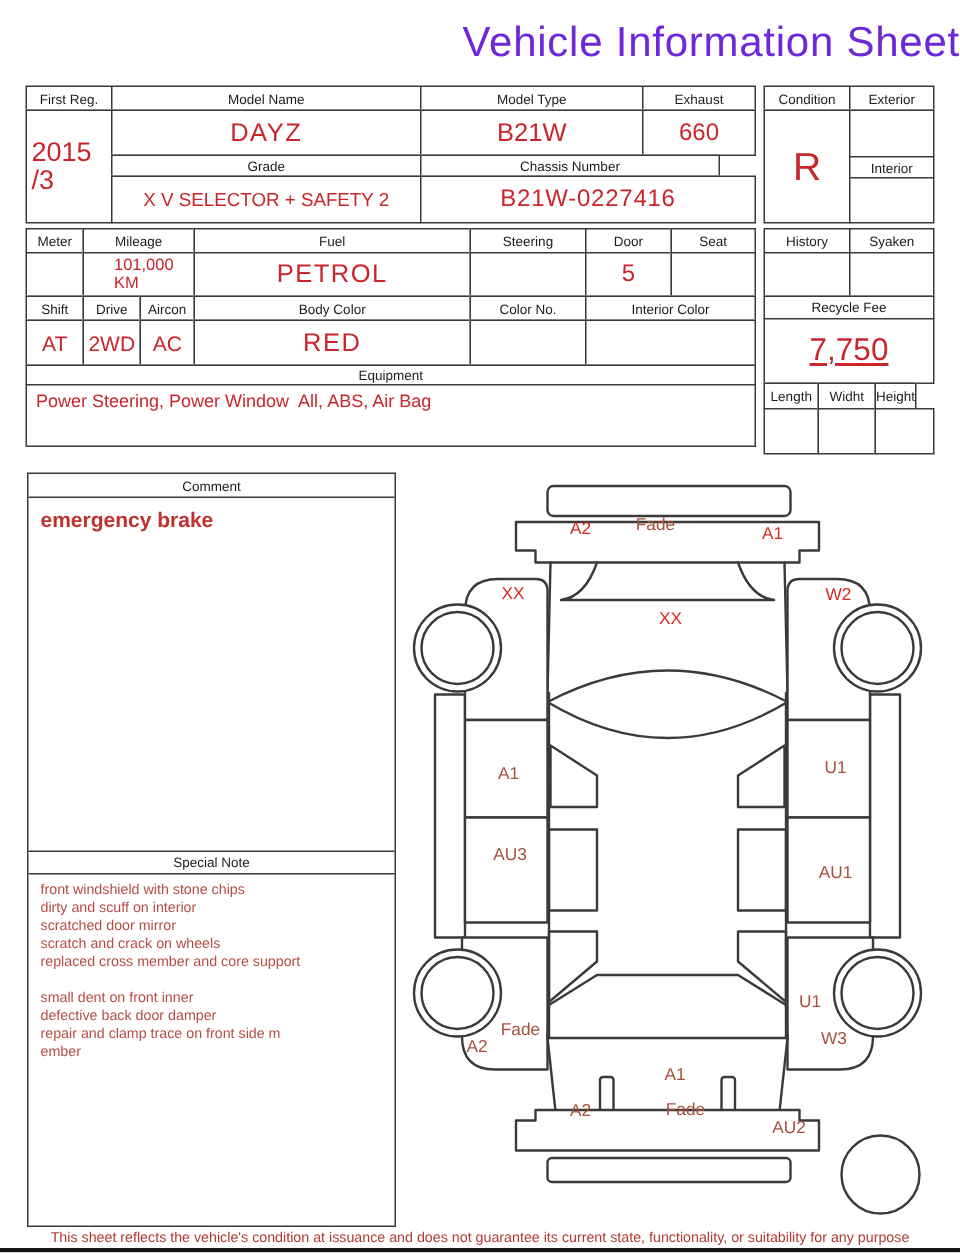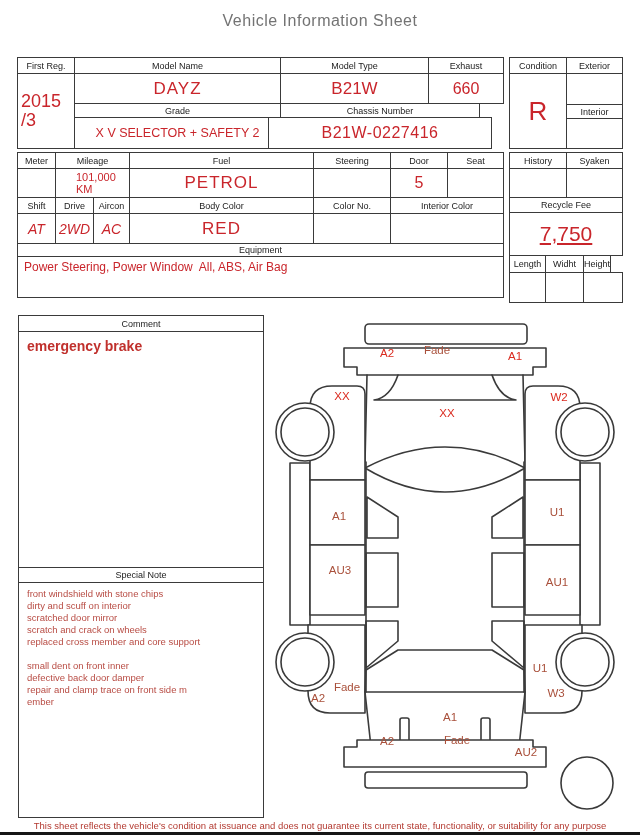--- a/index.html
+++ b/index.html
@@ -1,23 +1,23 @@
 <!DOCTYPE html>
 <html><head>
 <meta charset="utf-8">
 <style>
   html,body{margin:0;padding:0;background:#e8e8e8;}
   .page{position:relative;width:640px;height:835px;background:#ffffff;overflow:hidden;
         font-family:"Liberation Sans","DejaVu Sans",sans-serif;}
-  .title{position:absolute;left:0;right:0;top:12px;text-align:center;font-size:16px;
-         color:#737373;letter-spacing:0.5px;}
+  .title{position:absolute;left:0;right:0;top:12px;text-align:right;font-size:28px;
+         color:#6d28d9;letter-spacing:0.5px;}
   .cell{position:absolute;box-sizing:border-box;border:1px solid #3a3a3a;background:#fff;}
   .hdr{display:flex;align-items:center;justify-content:center;font-size:9px;color:#1c1c1c;}
   .val{display:flex;align-items:center;justify-content:center;color:#c9252b;}
-  .v17{font-size:17px;} .v16{font-size:16px;} .v14{font-size:14px;font-style:italic;} .v12{font-size:12px;}
+  .v17{font-size:17px;} .v16{font-size:16px;} .v14{font-size:14px;} .v12{font-size:12px;}
   .v11{font-size:11px;padding-left:20px;} .v21{font-size:21px;} .v26{font-size:26px;}
   .firstreg{flex-direction:column;align-items:flex-start;justify-content:center;
             padding-left:3px;font-size:18px;line-height:19px;}
   .equip{align-items:flex-start;justify-content:flex-start;padding:3px 6px;
          font-size:12px;white-space:pre-wrap;text-align:left;}
   .cbox{position:absolute;box-sizing:border-box;border:1px solid #3a3a3a;background:#fff;}
   .cbox .band{position:absolute;left:0;right:0;box-sizing:border-box;height:16px;
               display:flex;align-items:center;justify-content:center;font-size:9px;color:#1c1c1c;}
   .band.top{top:0;border-bottom:1px solid #3a3a3a;}
   .band.mid{top:251px;border-top:1px solid #3a3a3a;border-bottom:1px solid #3a3a3a;}
@@ -46,21 +46,21 @@
   </div>
   <div class="cell hdr" style="left:74px;top:57px;width:207px;height:17px;">Model Name</div>
   <div class="cell val v17" style="left:74px;top:73px;width:207px;height:31px;letter-spacing:1px;">DAYZ</div>
   <div class="cell hdr" style="left:280px;top:57px;width:149px;height:17px;">Model Type</div>
   <div class="cell val v17" style="left:280px;top:73px;width:149px;height:31px;">B21W</div>
   <div class="cell hdr" style="left:428px;top:57px;width:76px;height:17px;">Exhaust</div>
   <div class="cell val v16" style="left:428px;top:73px;width:76px;height:31px;">660</div>
   <div class="cell hdr" style="left:74px;top:103px;width:207px;height:15px;">Grade</div>
   <div class="cell val v12" style="left:74px;top:117px;width:207px;height:32px;font-size:12.5px;">X V SELECTOR + SAFETY 2</div>
   <div class="cell hdr" style="left:280px;top:103px;width:200px;height:15px;">Chassis Number</div>
-  <div class="cell val v16" style="left:268px;top:117px;width:224px;height:32px;letter-spacing:0.5px;">B21W-0227416</div>
+  <div class="cell val v16" style="left:280px;top:117px;width:224px;height:32px;letter-spacing:0.5px;">B21W-0227416</div>
 
   <div class="cell hdr" style="left:509px;top:57px;width:58px;height:17px;">Condition</div>
   <div class="cell val v26" style="left:509px;top:73px;width:58px;height:76px;">R</div>
   <div class="cell hdr" style="left:566px;top:57px;width:57px;height:17px;">Exterior</div>
   <div class="cell val v12" style="left:566px;top:73px;width:57px;height:32px;"></div>
   <div class="cell hdr" style="left:566px;top:104px;width:57px;height:15px;">Interior</div>
   <div class="cell val v12" style="left:566px;top:118px;width:57px;height:31px;"></div>
 
   <div class="cell hdr" style="left:17px;top:152px;width:39px;height:17px;">Meter</div>
   <div class="cell val v12" style="left:17px;top:168px;width:39px;height:30px;"></div>

